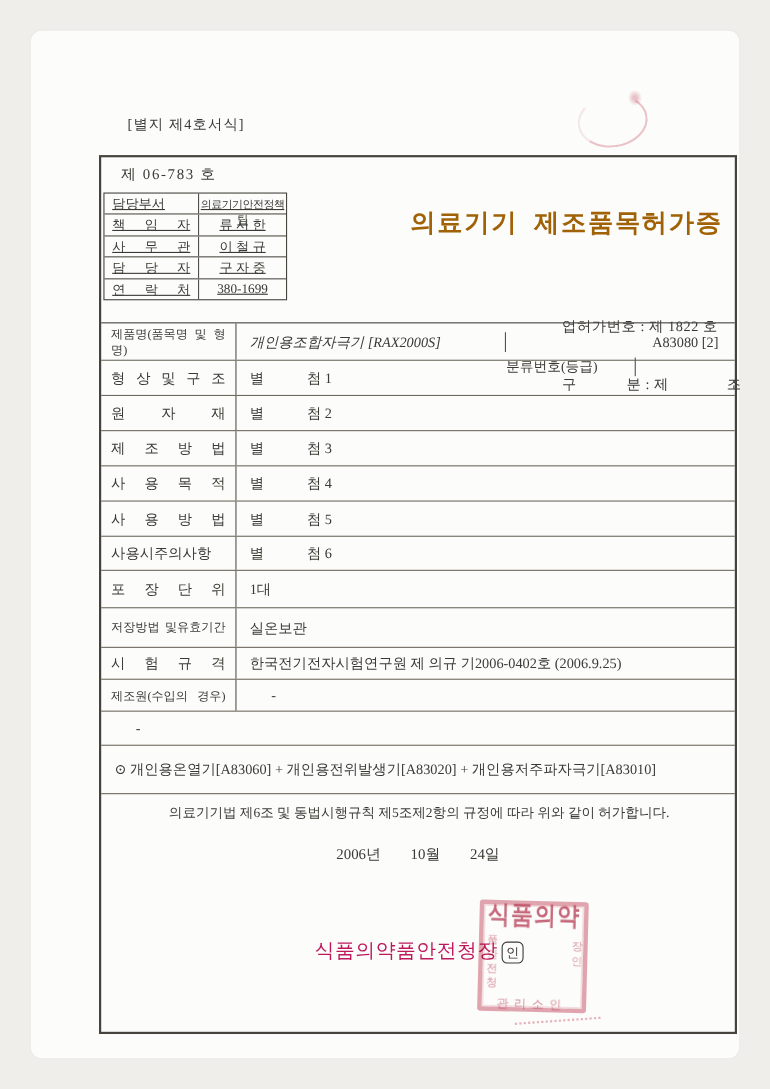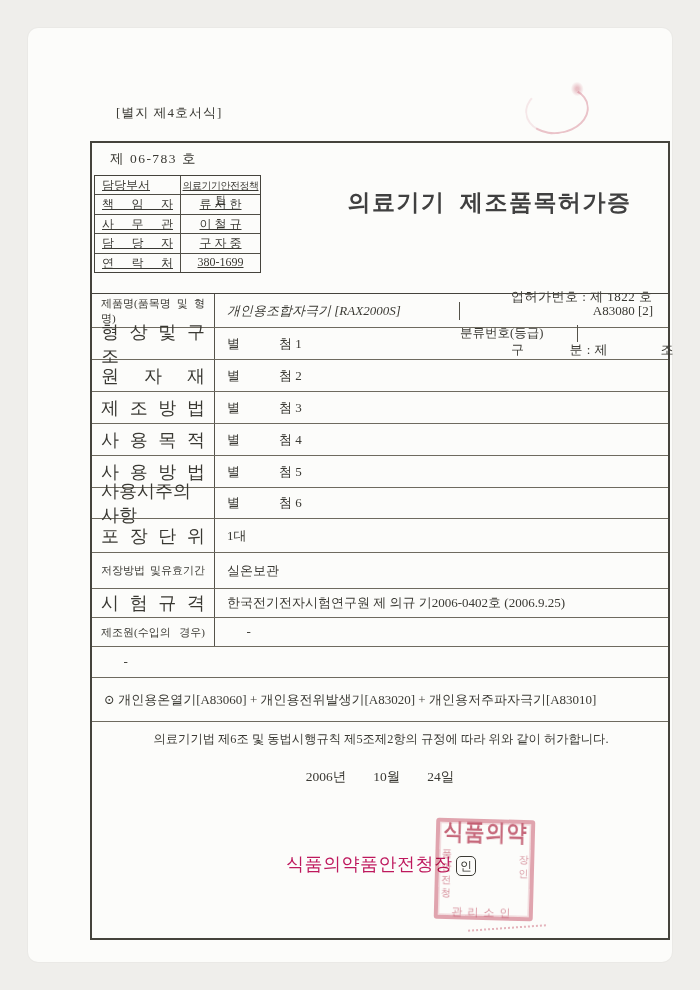--- a/index.html
+++ b/index.html
@@ -44,35 +44,35 @@
   .c-lbl {
     width:86px; box-sizing:border-box; border-right:1px solid #504e46;
     font-size:12px; padding:1px 7px 0 7px;
     text-align:justify; text-align-last:justify;
   }
   .c-val { flex:1; text-align:center; font-size:12px; padding-top:1px; }
   .c-val.tight { font-size:10px; letter-spacing:-0.5px; padding-top:3px; }
 
   .title {
     position:absolute; left:230px; top:44px; width:335px;
-    text-align:center; font-size:23px; font-weight:bold;
-    letter-spacing:1.5px; white-space:pre; color:#404040;
+    text-align:right; font-size:23px; font-weight:bold;
+    letter-spacing:1.5px; white-space:pre; color:#a16207;
   }
   .permit-block {
     position:absolute; left:419px; top:110px;
     font-size:13px; line-height:17.5px; white-space:pre; letter-spacing:.5px;
   }
 
   
   .main-table { position:absolute; left:0; right:0; top:150px; border-top:1.6px solid #45433c; }
   .m-row { display:flex; border-bottom:1.2px solid #6e6a5f; box-sizing:border-box; align-items:center; }
   .m-lbl {
     width:123px; align-self:stretch; box-sizing:border-box;
     border-right:1.2px solid #55534a;
-    font-size:18px; padding:0 9px; display:block;
+    font-size:13px; padding:0 9px; display:block;
     text-align:justify; text-align-last:justify;
     display:flex; align-items:center;
   }
   .m-lbl > span { width:100%; text-align:justify; text-align-last:justify; }
   .m-lbl.sm { font-size:11px; }
   .m-val { flex:1; font-size:13px; padding-left:12px; white-space:pre-wrap; }
   .m-val.nowrap { white-space:nowrap; }
   .m-val.wrap { word-break:break-all; line-height:18px; padding:3px 8px 3px 12px; white-space:normal; }
   .h-val { width:245px; box-sizing:border-box; border-right:1.2px solid #55534a; font-size:13px; padding-left:12px;font-style:italic; }
   .h-cl  { width:118px; box-sizing:border-box; border-right:1.2px solid #55534a; font-size:12.5px; text-align:left;margin-top:46px; }

